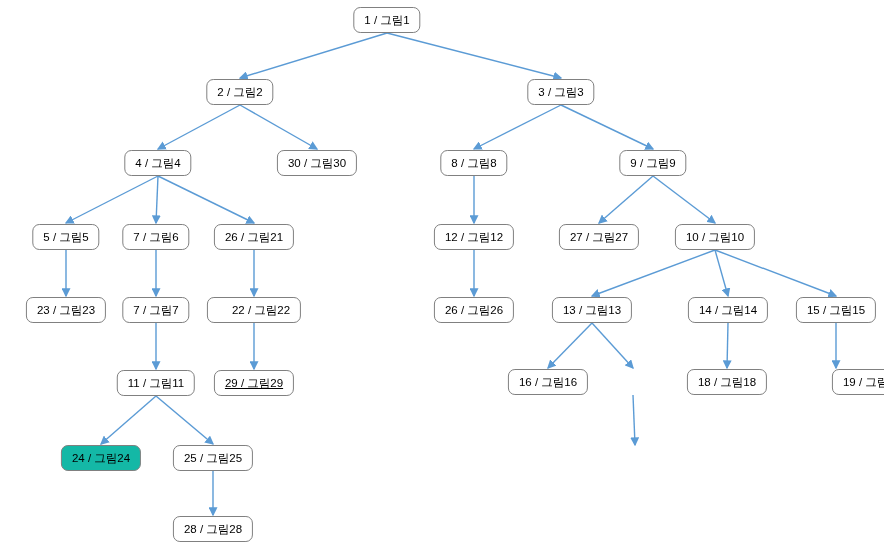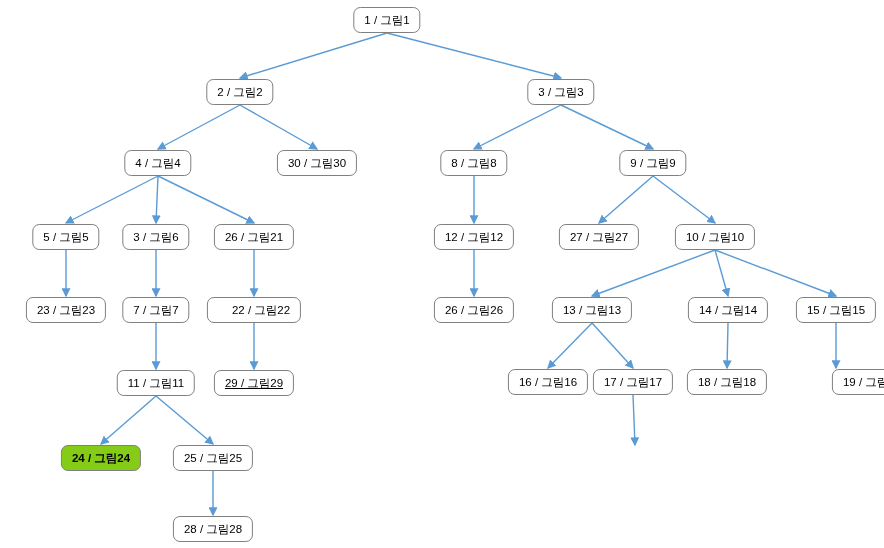--- a/index.html
+++ b/index.html
@@ -80,34 +80,33 @@
       <line x1="633" y1="395" x2="635" y2="445" stroke="#5B9BD5" stroke-width="1.4" marker-end="url(#arrowhead)"></line>
     </svg>
 <div class="tree-node" style="left: 387px; top: 20px; background: rgb(255, 255, 255); border-color: rgb(128, 128, 128); color: rgb(0, 0, 0);">1 / 그림1</div>
     <div class="tree-node" style="left: 240px; top: 92px; background: rgb(255, 255, 255); border-color: rgb(128, 128, 128); color: rgb(0, 0, 0);">2 / 그림2</div>
     <div class="tree-node" style="left: 561px; top: 92px; background: rgb(255, 255, 255); border-color: rgb(128, 128, 128); color: rgb(0, 0, 0);">3 / 그림3</div>
     <div class="tree-node" style="left: 158px; top: 163px; background: rgb(255, 255, 255); border-color: rgb(128, 128, 128); color: rgb(0, 0, 0);">4 / 그림4</div>
     <div class="tree-node" style="left: 317px; top: 163px; background: rgb(255, 255, 255); border-color: rgb(128, 128, 128); color: rgb(0, 0, 0);">30 / 그림30</div>
     <div class="tree-node" style="left: 474px; top: 163px; background: rgb(255, 255, 255); border-color: rgb(128, 128, 128); color: rgb(0, 0, 0);">8 / 그림8</div>
     <div class="tree-node" style="left: 653px; top: 163px; background: rgb(255, 255, 255); border-color: rgb(128, 128, 128); color: rgb(0, 0, 0);">9 / 그림9</div>
     <div class="tree-node" style="left: 66px; top: 237px; background: rgb(255, 255, 255); border-color: rgb(128, 128, 128); color: rgb(0, 0, 0);">5 / 그림5</div>
-    <div class="tree-node" style="left: 156px; top: 237px; background: rgb(255, 255, 255); border-color: rgb(128, 128, 128); color: rgb(0, 0, 0);">3 / 그림6</div>
+    <div class="tree-node" style="left: 156px; top: 237px; background: rgb(255, 255, 255); border-color: rgb(128, 128, 128); color: rgb(0, 0, 0);">7 / 그림6</div>
     <div class="tree-node" style="left: 254px; top: 237px; background: rgb(255, 255, 255); border-color: rgb(128, 128, 128); color: rgb(0, 0, 0);">26 / 그림21</div>
     <div class="tree-node" style="left: 474px; top: 237px; background: rgb(255, 255, 255); border-color: rgb(128, 128, 128); color: rgb(0, 0, 0);">12 / 그림12</div>
     <div class="tree-node" style="left: 599px; top: 237px; background: rgb(255, 255, 255); border-color: rgb(128, 128, 128); color: rgb(0, 0, 0);">27 / 그림27</div>
     <div class="tree-node" style="left: 715px; top: 237px; background: rgb(255, 255, 255); border-color: rgb(128, 128, 128); color: rgb(0, 0, 0);">10 / 그림10</div>
     <div class="tree-node" style="left: 66px; top: 310px; background: rgb(255, 255, 255); border-color: rgb(128, 128, 128); color: rgb(0, 0, 0);">23 / 그림23</div>
     <div class="tree-node" style="left: 156px; top: 310px; background: rgb(255, 255, 255); border-color: rgb(128, 128, 128); color: rgb(0, 0, 0);">7 / 그림7</div>
     <div class="tree-node" style="left: 254px; top: 310px; background: rgb(255, 255, 255); border-color: rgb(128, 128, 128); color: rgb(0, 0, 0); padding-left: 24px;">22 / 그림22</div>
     <div class="tree-node" style="left: 474px; top: 310px; background: rgb(255, 255, 255); border-color: rgb(128, 128, 128); color: rgb(0, 0, 0);">26 / 그림26</div>
     <div class="tree-node" style="left: 592px; top: 310px; background: rgb(255, 255, 255); border-color: rgb(128, 128, 128); color: rgb(0, 0, 0);">13 / 그림13</div>
     <div class="tree-node" style="left: 728px; top: 310px; background: rgb(255, 255, 255); border-color: rgb(128, 128, 128); color: rgb(0, 0, 0);">14 / 그림14</div>
     <div class="tree-node" style="left: 836px; top: 310px; background: rgb(255, 255, 255); border-color: rgb(128, 128, 128); color: rgb(0, 0, 0);">15 / 그림15</div>
     <div class="tree-node" style="left: 156px; top: 383px; background: rgb(255, 255, 255); border-color: rgb(128, 128, 128); color: rgb(0, 0, 0);">11 / 그림11</div>
     <div class="tree-node" style="left: 254px; top: 383px; background: rgb(255, 255, 255); border-color: rgb(128, 128, 128); color: rgb(0, 0, 0); text-decoration: underline;">29 / 그림29</div>
     <div class="tree-node" style="left: 548px; top: 382px; background: rgb(255, 255, 255); border-color: rgb(128, 128, 128); color: rgb(0, 0, 0);">16 / 그림16</div>
-    <div class="tree-node" style="left: 633px; top: 382px; background: rgb(255, 255, 255); border-color: rgb(128, 128, 128); color: rgb(0, 0, 0);">17 / 그림17</div>
     <div class="tree-node" style="left: 727px; top: 382px; background: rgb(255, 255, 255); border-color: rgb(128, 128, 128); color: rgb(0, 0, 0);">18 / 그림18</div>
     <div class="tree-node" style="left: 836px; top: 382px; background: rgb(255, 255, 255); border-color: rgb(128, 128, 128); color: rgb(0, 0, 0); margin-left: 36px;">19 / 그림19</div>
-    <div class="tree-node" style="left: 101px; top: 458px; background: #84cc16; border-color: rgb(128, 128, 128); color: rgb(0, 0, 0); font-weight: bold;">24 / 그림24</div>
+    <div class="tree-node" style="left: 101px; top: 458px; background: #14b8a6; border-color: rgb(128, 128, 128); color: rgb(0, 0, 0);">24 / 그림24</div>
     <div class="tree-node" style="left: 213px; top: 458px; background: rgb(255, 255, 255); border-color: rgb(128, 128, 128); color: rgb(0, 0, 0);">25 / 그림25</div>
     <div class="tree-node" style="left: 213px; top: 529px; background: rgb(255, 255, 255); border-color: rgb(128, 128, 128); color: rgb(0, 0, 0);">28 / 그림28</div>
   </div>
 
 </body></html>

